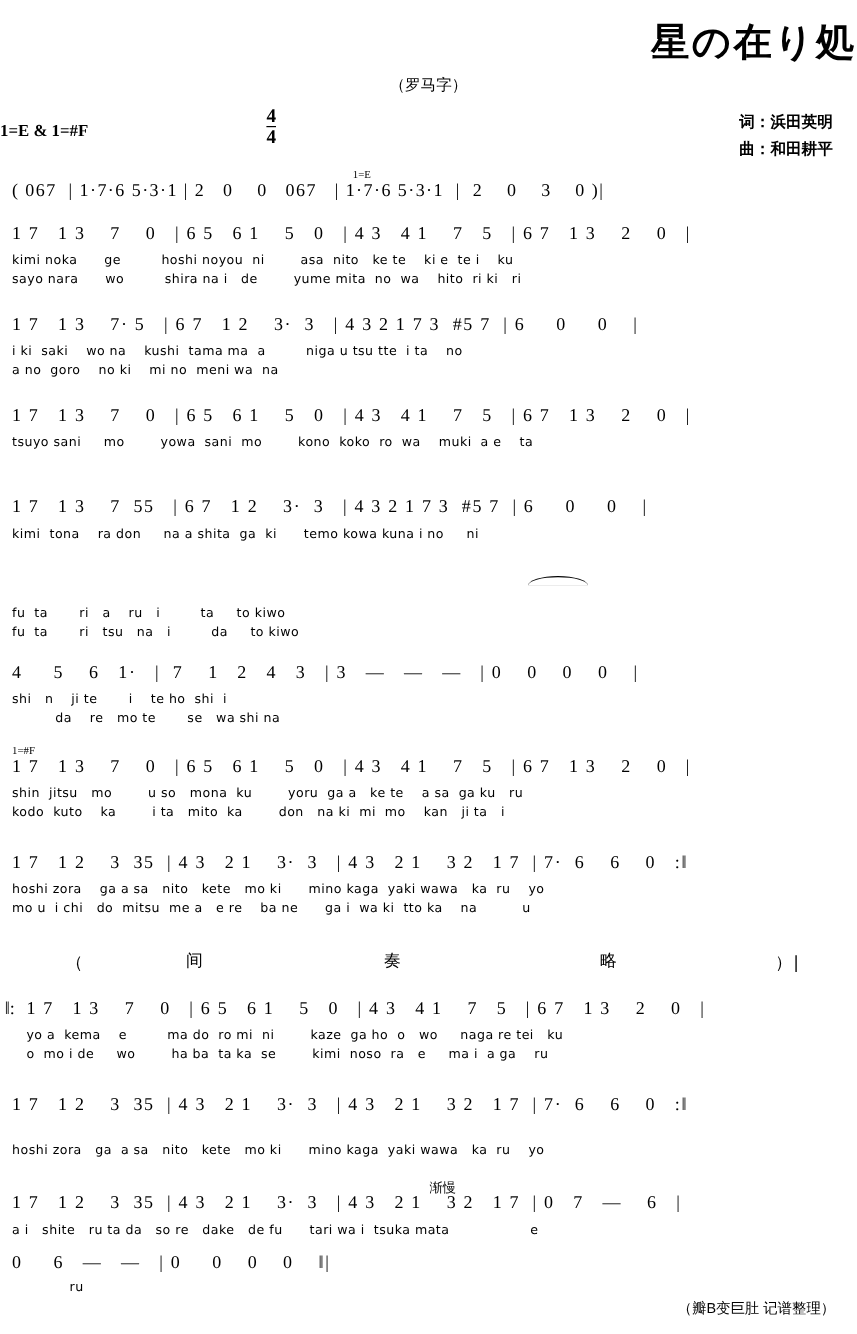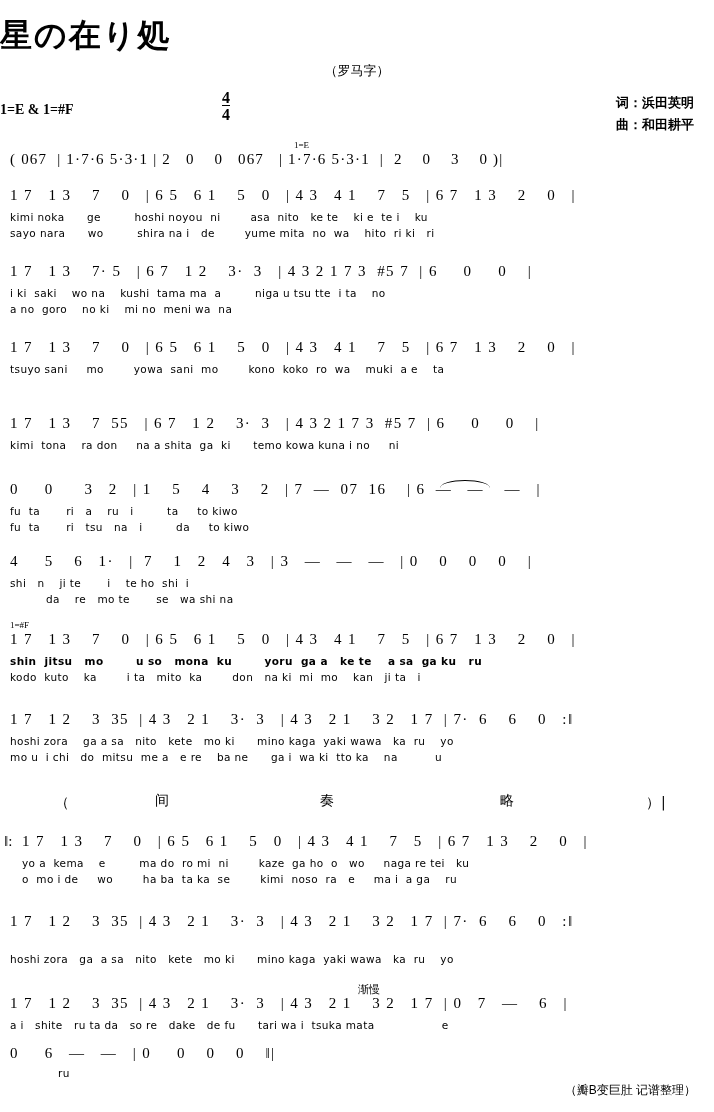--- a/index.html
+++ b/index.html
@@ -8,21 +8,21 @@
     background:#ffffff;
     font-family:"Liberation Serif", serif;
     color:#000;
     position:relative;
     overflow:hidden;
   }
   .sheet{position:relative;width:714px;height:1112px;}
 
   
   .title{
-    text-align:left;
+    text-align:right;
     font-family:"DejaVu Sans", sans-serif;
     font-weight:bold;
     font-size:32px;
     letter-spacing:2px;
     margin-top:14px;
   }
   .subtitle{
     text-align:center;
     font-family:"DejaVu Sans", sans-serif;
     font-size:13px;
@@ -131,36 +131,35 @@
     <div class="tok" style="left:10px;top:6px;letter-spacing:1.4px;">1 7   1 3    7    0   | 6 5   6 1    5   0   | 4 3   4 1    7   5   | 6 7   1 3    2    0   |</div>
     <div class="lyr" style="left:10px;top:30px;letter-spacing:0.4px;">tsuyo sani     mo        yowa  sani  mo        kono  koko  ro  wa    muki  a e    ta</div>
   </div>
 
   <div class="sys" style="height:66px">
     <div class="tok" style="left:10px;top:6px;letter-spacing:1.4px;">1 7   1 3    7  55   | 6 7   1 2    3·  3   | 4 3 2 1 7 3  #5 7  | 6     0     0    |</div>
     <div class="lyr" style="left:10px;top:30px;letter-spacing:0.4px;">kimi  tona    ra don     na a shita  ga  ki      temo kowa kuna i no     ni</div>
   </div>
 
   <div class="sys" style="height:72px">
-    <div class="tok" style="left:10px;top:6px;letter-spacing:1.4px;">0     0      3   2   | 1    5    4    3    2   | 7  —  07  16    | 6  —   —    —   |</div>
     <div class="tie" style="left:440px;top:4px;width:50px;"></div>
     <div class="lyr" style="left:10px;top:30px;letter-spacing:0.4px;">fu  ta       ri   a    ru   i         ta     to kiwo</div>
     <div class="lyr" style="left:10px;top:46px;letter-spacing:0.4px;">fu  ta       ri   tsu   na   i         da     to kiwo</div>
   </div>
 
   <div class="sys" style="height:76px">
     <div class="tok" style="left:10px;top:6px;letter-spacing:1.4px;">4     5    6   1·   |  7    1   2   4   3   | 3   —   —   —   | 0    0    0    0    |</div>
     <div class="lyr" style="left:10px;top:30px;letter-spacing:0.4px;">shi   n    ji te       i    te ho  shi  i</div>
     <div class="lyr" style="left:10px;top:46px;letter-spacing:0.4px;margin-left:36px;">da    re   mo te       se   wa shi na</div>
   </div>
 
   <div class="sys" style="height:82px">
     <div class="mark" style="left:10px;top:-4px;">1=#F</div>
     <div class="tok" style="left:10px;top:8px;letter-spacing:1.4px;">1 7   1 3    7    0   | 6 5   6 1    5   0   | 4 3   4 1    7   5   | 6 7   1 3    2    0   |</div>
-    <div class="lyr" style="left:10px;top:32px;letter-spacing:0.4px;font-weight:bold;">shin  jitsu   mo        u so   mona  ku        yoru  ga a   ke te    a sa  ga ku   ru</div>
+    <div class="lyr" style="left:10px;top:32px;letter-spacing:0.4px;">shin  jitsu   mo        u so   mona  ku        yoru  ga a   ke te    a sa  ga ku   ru</div>
     <div class="lyr" style="left:10px;top:48px;letter-spacing:0.4px;">kodo  kuto    ka        i ta   mito  ka        don   na ki  mi  mo    kan   ji ta   i</div>
   </div>
 
   <div class="sys" style="height:80px">
     <div class="tok" style="left:10px;top:6px;letter-spacing:1.4px;">1 7   1 2    3  35  | 4 3   2 1    3·  3   | 4 3   2 1    3 2   1 7  | 7·  6    6    0   :‖</div>
     <div class="lyr" style="left:10px;top:30px;letter-spacing:0.4px;">hoshi zora    ga a sa   nito   kete   mo ki      mino kaga  yaki wawa   ka  ru    yo</div>
     <div class="lyr" style="left:10px;top:46px;letter-spacing:0.4px;">mo u  i chi   do  mitsu  me a   e re    ba ne      ga i  wa ki  tto ka    na          u</div>
   </div>
 
   <div class="sys" style="height:42px">

